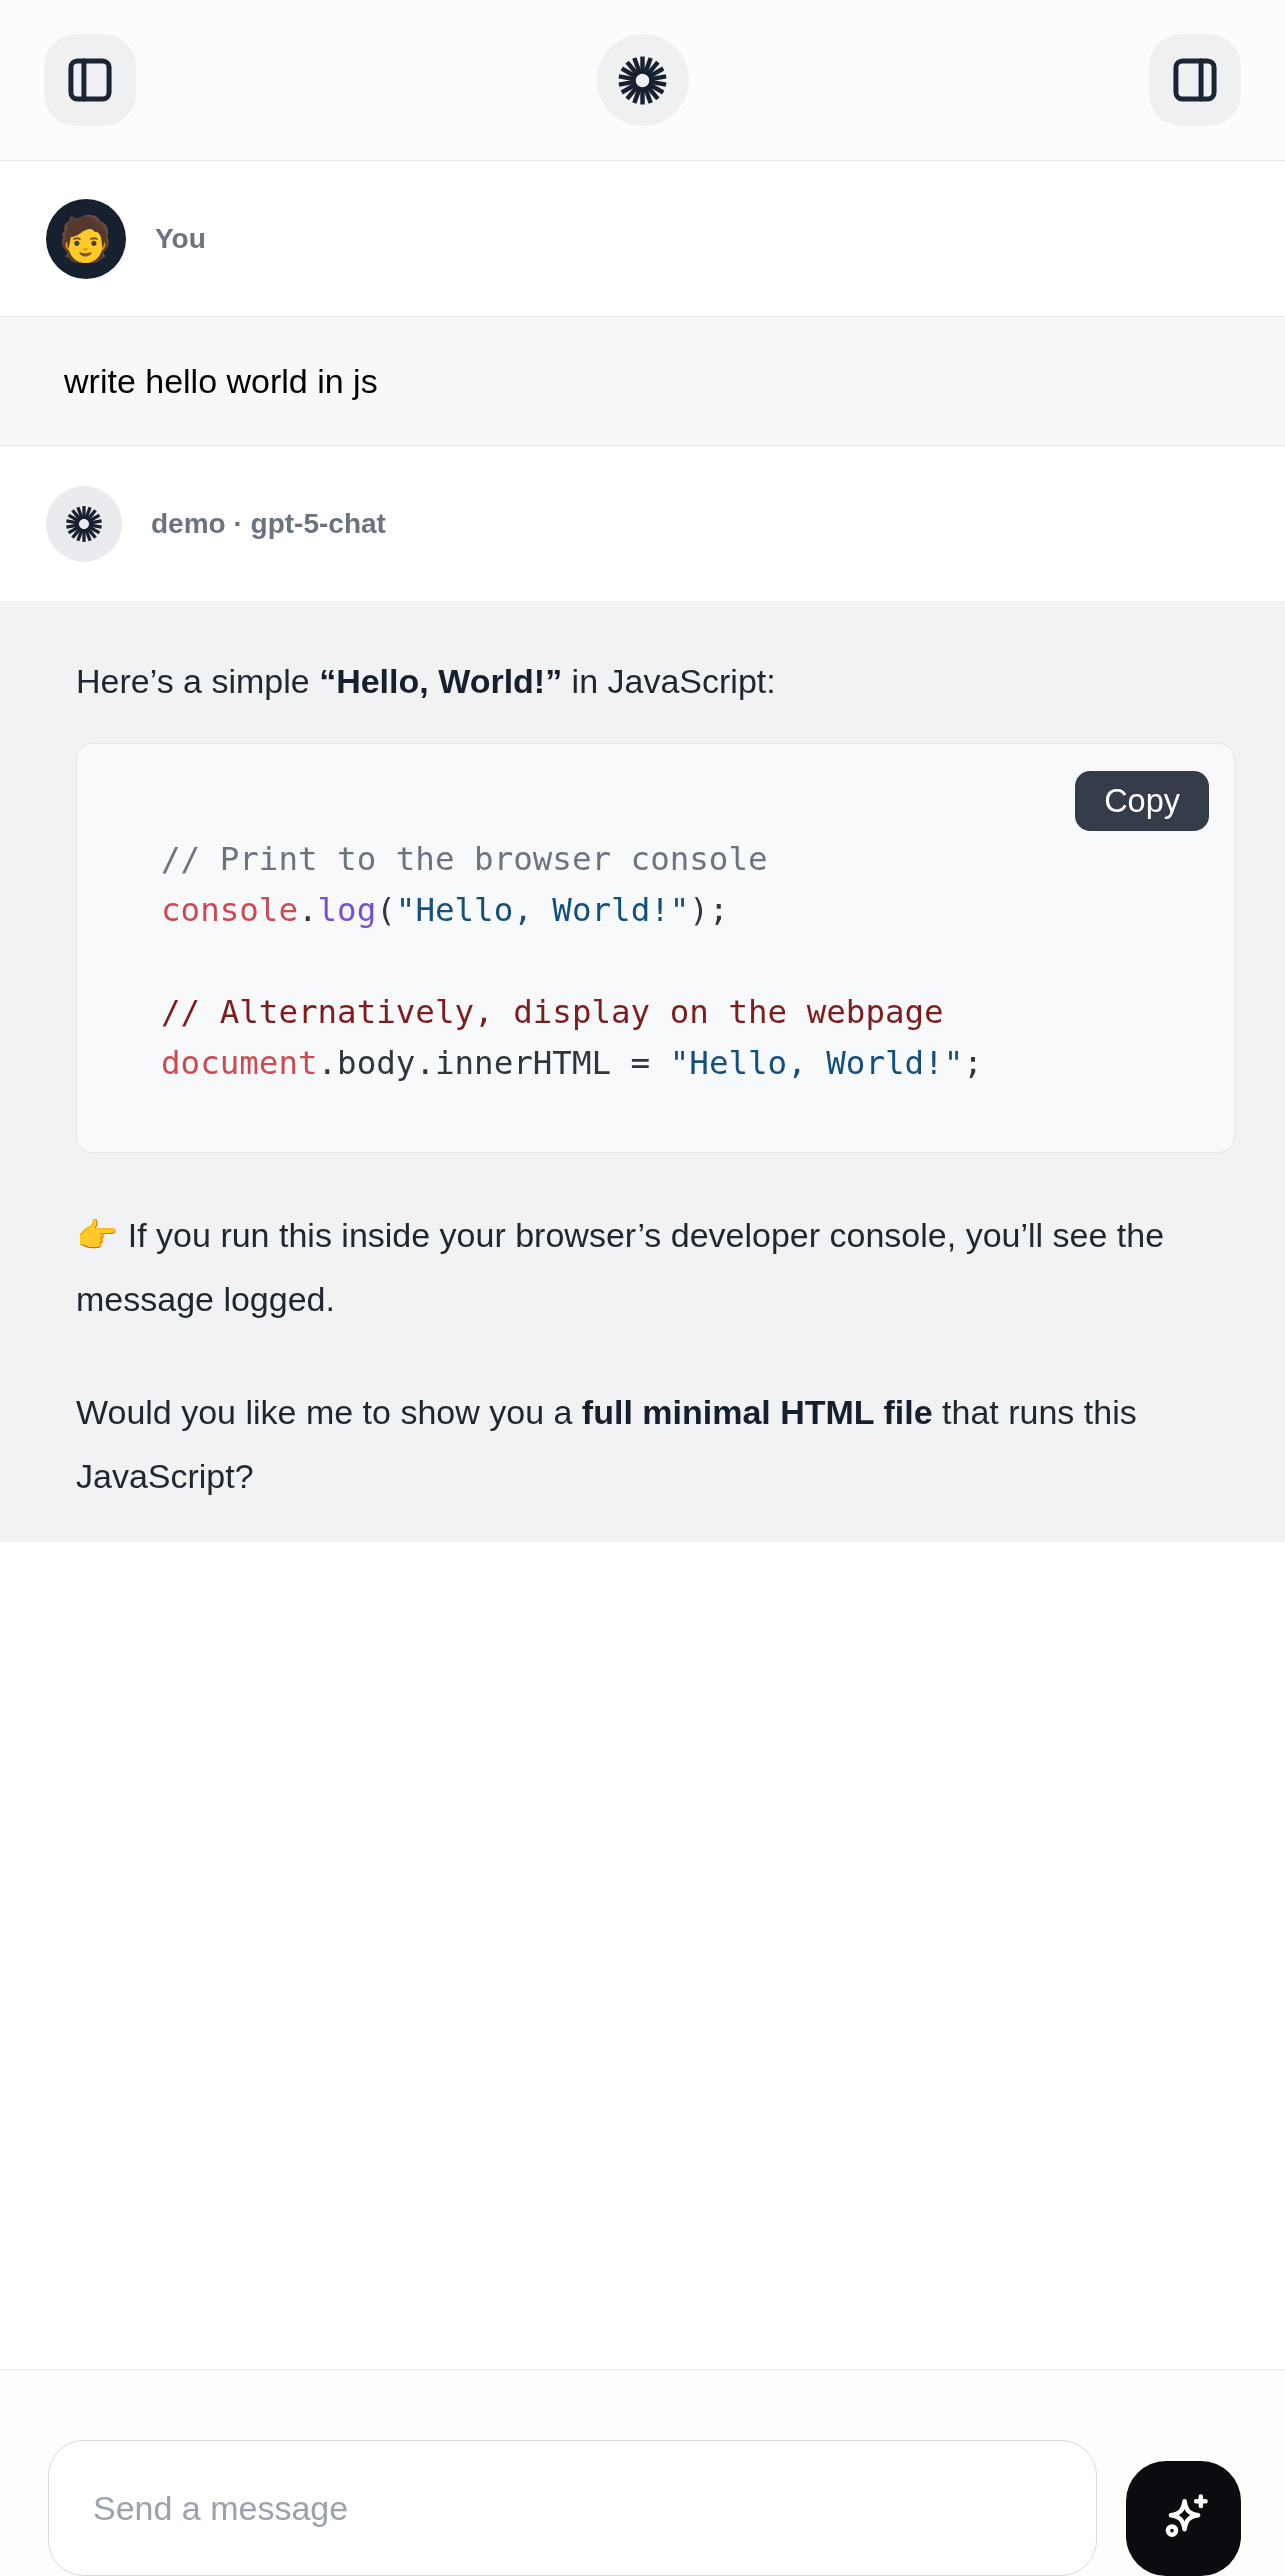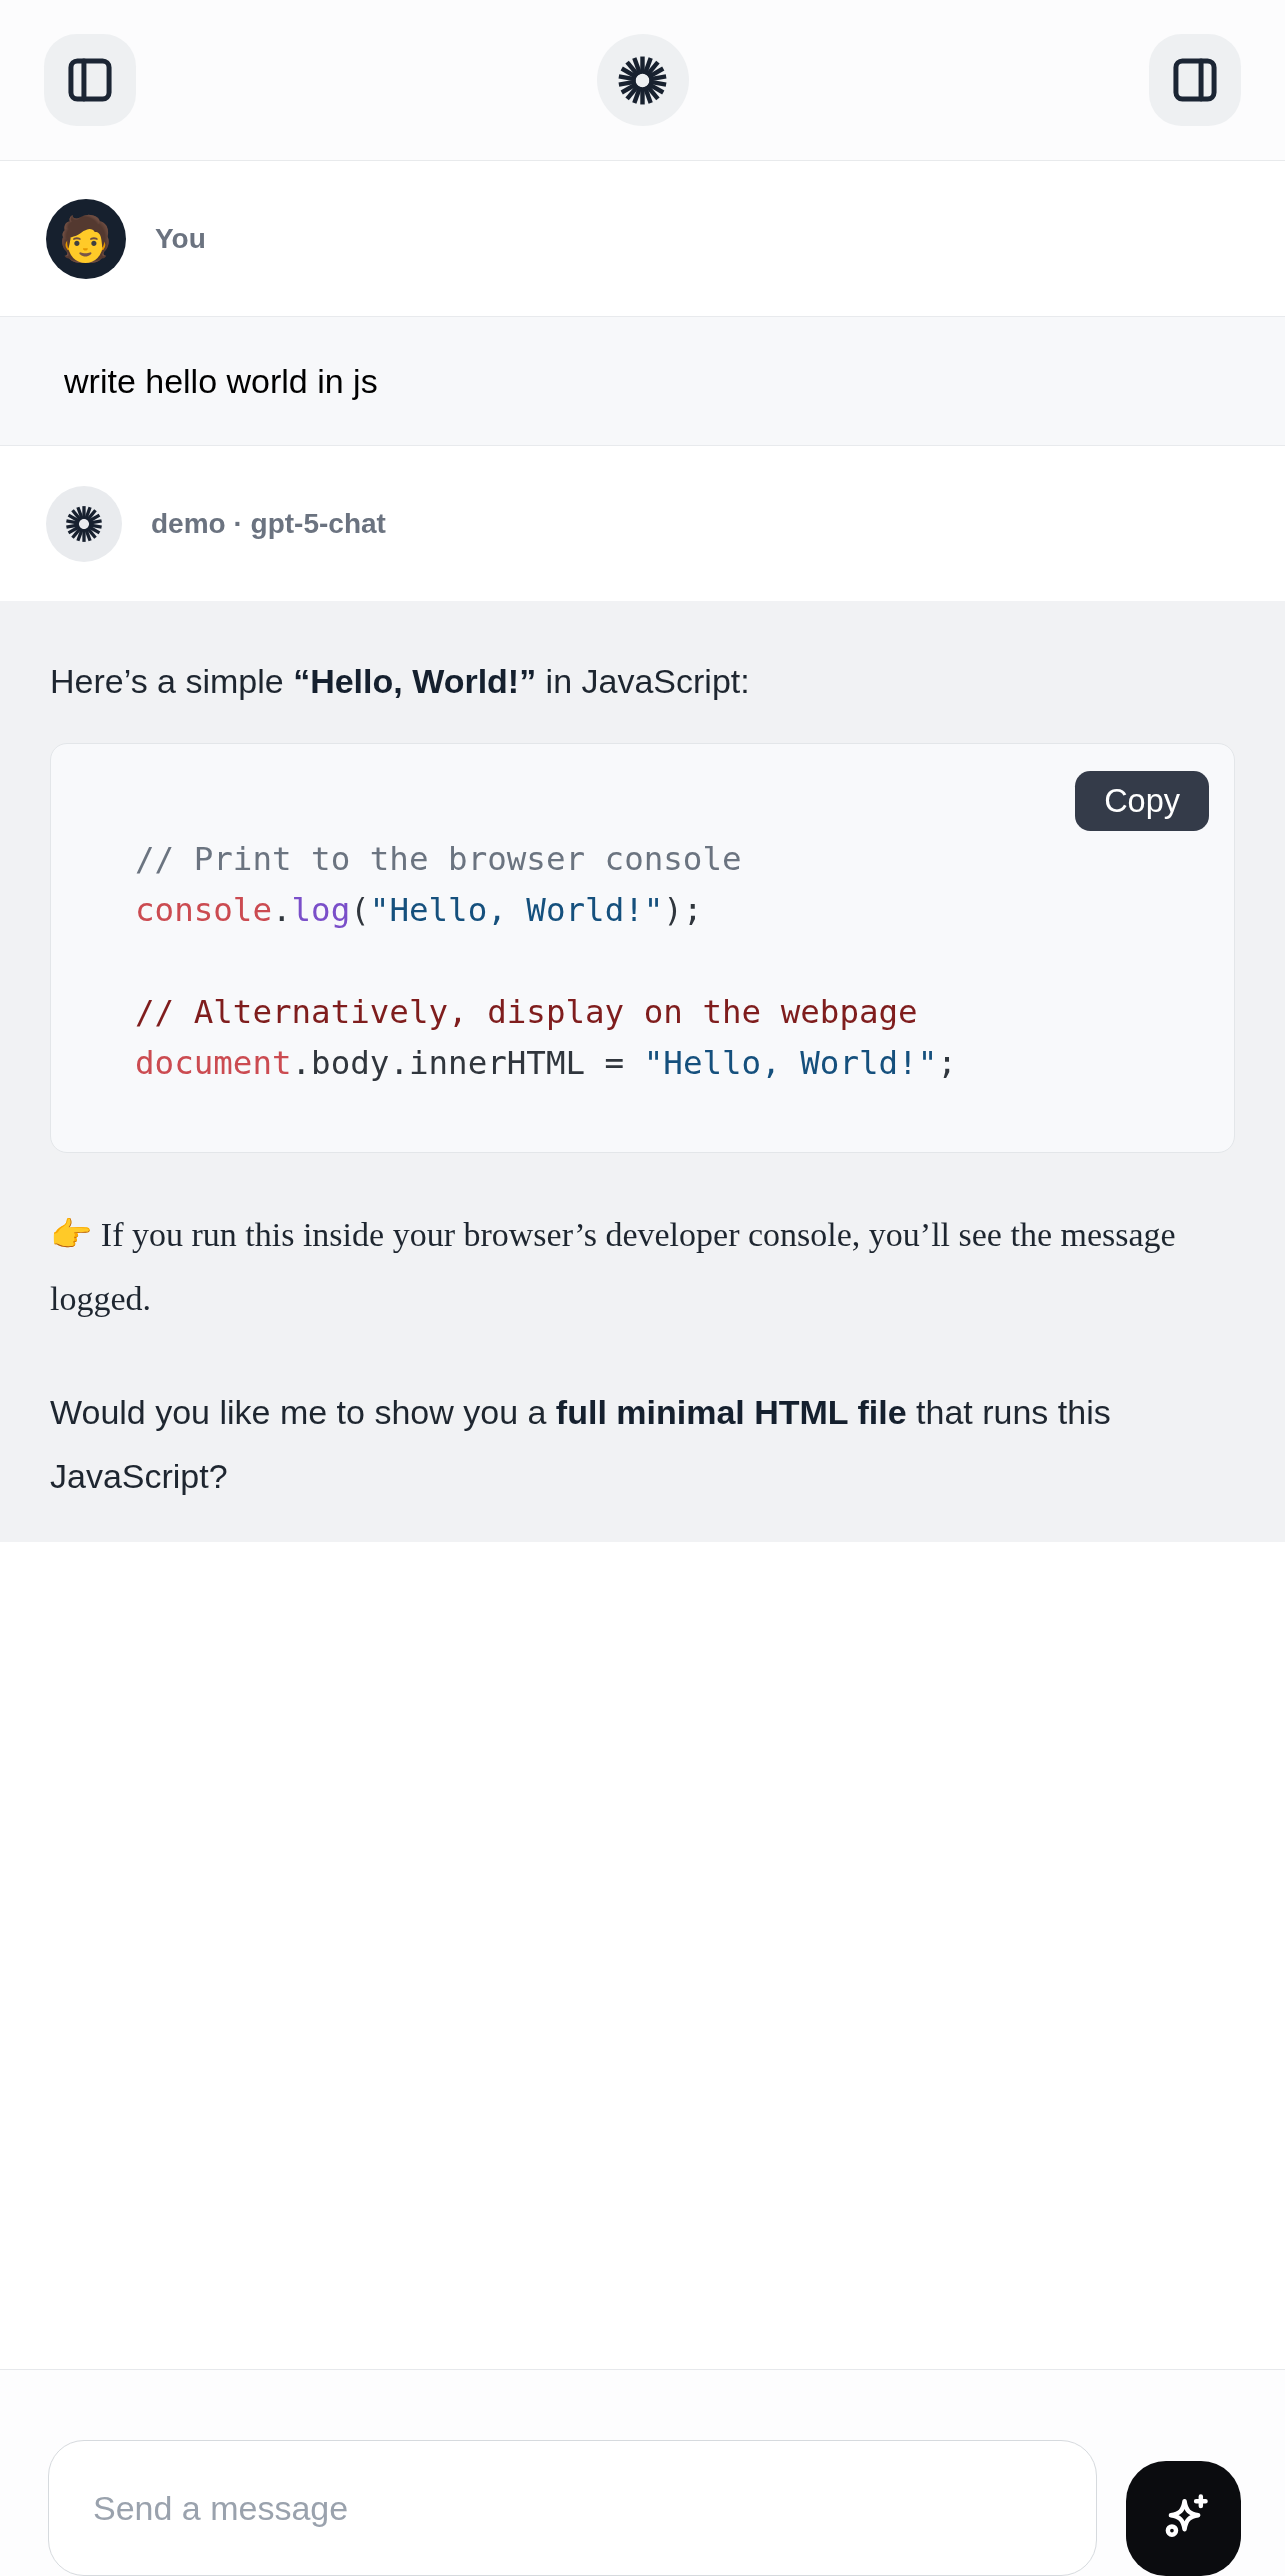--- a/index.html
+++ b/index.html
@@ -61,27 +61,27 @@
     border-top:1.9px solid #e8eaed;
     border-bottom:1.9px solid #e8eaed;
     padding:44px 64px;
     font-size:34px; line-height:40px;
     color:#000000;
   }
 
   
   .assistant-band {
     background:#f1f2f4;
-    padding:48px 50px 34px 50px;
+    padding:48px 50px 34px 76px;
     font-size:34px; line-height:64px;
     color:#1e2630;
   }
   .assistant-band strong { font-weight:700; color:#15202e; }
   .intro { margin-bottom:30px; }
-  .tips { margin-top:50px;font-family:Liberation Serif, serif; }
+  .tips { margin-top:50px; }
   .question { margin-top:49px; }
 
   
   .codeblock {
     position:relative;
     background:#f8f9fb;
     border:1.9px solid #e3e6e9;
     border-radius:17px;
     padding:90px 38px 63px 84px;
   }

